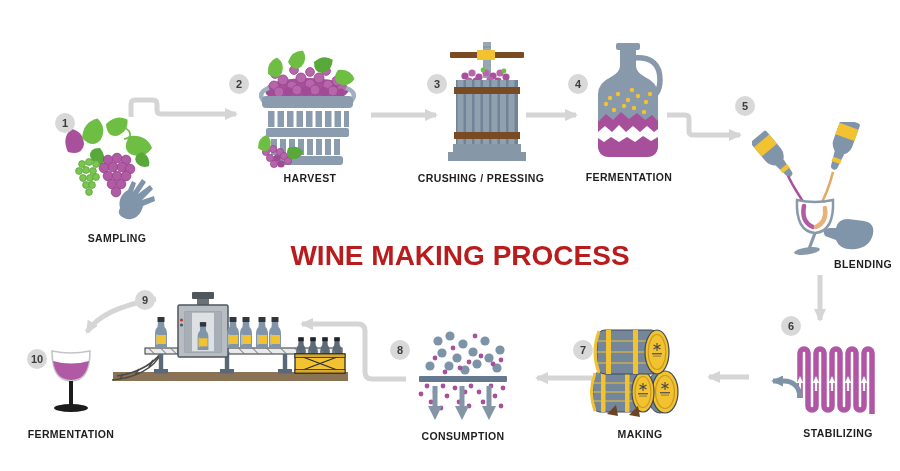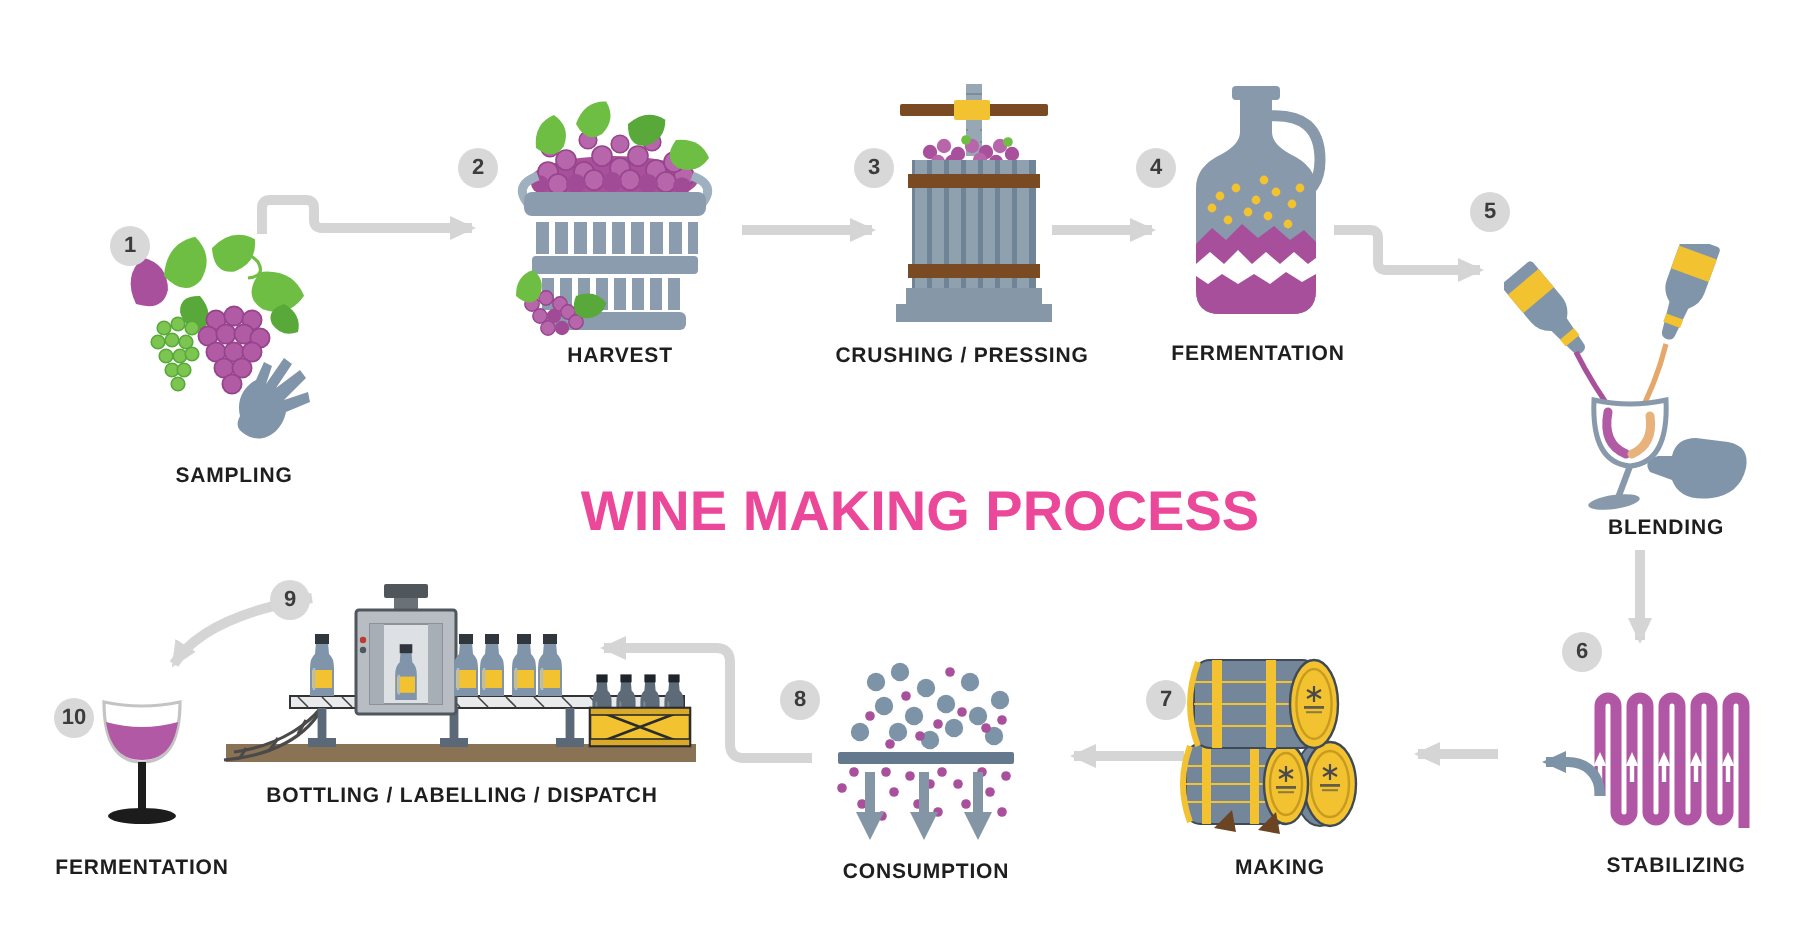--- a/index.html
+++ b/index.html
@@ -6,21 +6,21 @@
   .canvas{position:relative;width:900px;height:471px;background:#ffffff;overflow:hidden;
           font-family:"Liberation Sans",sans-serif;}
   .arrows-layer{position:absolute;left:0;top:0;z-index:1;}
   svg.icon{position:absolute;z-index:2;}
   .badge{position:absolute;z-index:3;width:20px;height:20px;border-radius:50%;
          background:#d8d8d8;color:#3c3c3c;font-size:11px;font-weight:bold;
          display:flex;align-items:center;justify-content:center;line-height:1;}
   .step-label{position:absolute;z-index:3;transform:translateX(-50%);font-weight:bold;
               font-size:10.5px;letter-spacing:0.4px;color:#1e1e1e;white-space:nowrap;}
   .title{position:absolute;z-index:3;transform:translateX(-50%);font-size:28px;
-         font-weight:bold;color:#ec4899;white-space:nowrap;letter-spacing:0px;}
+         font-weight:bold;color:#b91c1c;white-space:nowrap;letter-spacing:0px;}
 </style>
 </head>
 <body>
 
 <div class="canvas">
 
   <svg class="arrows-layer" width="900" height="471" viewBox="0 0 900 471">
     <defs>
       <marker id="ah" markerUnits="userSpaceOnUse" markerWidth="14" markerHeight="12" refX="11" refY="6" orient="auto">
           <path d="M0,0 L13,6 L0,12 Z" fill="#d5d5d5"></path>
@@ -269,21 +269,21 @@
     <path d="M36,54 Q44,70 57,88" stroke="#a9509c" stroke-width="2.6" fill="none"></path>
     <path d="M81,50 Q76,70 66,88" stroke="#e5a86a" stroke-width="2.6" fill="none"></path>
     <path fill="#8095aa" d="M84,106 Q86,97 96,97 L112,99 Q123,101 121,112 Q118,125 104,127 Q88,129 84,118 L73,114 Q69,108 77,106 Z"></path>
     <path d="M63,111 L57,127" stroke="#8799aa" stroke-width="3.2"></path>
     <ellipse cx="55" cy="129" rx="13" ry="3.5" fill="#8799aa" transform="rotate(-8 55 129)"></ellipse>
     <path fill="#ffffff" stroke="#8799aa" stroke-width="2.5" d="M45,78 C44,100 51,110 63,111 C75,110 82,100 81,78 Q63,82 45,78 Z"></path>
     <path d="M52,84 Q49,100 61,105" stroke="#b15ba5" stroke-width="4.5" fill="none" stroke-linecap="round"></path>
     <path d="M73,86 Q75,100 64,105" stroke="#e8b27d" stroke-width="4.5" fill="none" stroke-linecap="round"></path>
   </svg>
   <div class="badge" style="left:735px;top:96px">5</div>
-  <div class="step-label" style="left:833px;top:258px">BLENDING</div>
+  <div class="step-label" style="left:863px;top:258px">BLENDING</div>
 
   <svg class="icon" style="left:756px;top:336px" width="128" height="92" viewBox="0 0 128 92">
     <defs>
       <marker id="ahb" markerUnits="userSpaceOnUse" markerWidth="13" markerHeight="11" refX="10" refY="5.5" orient="auto">
         <path d="M0,0 L12,5.5 L0,11 Z" fill="#7d93a8"></path>
       </marker>
     </defs>
     <path fill="none" stroke="#b156a4" stroke-width="5.5" d="M44,62 V17 A4,4 0 0 1 52,17 V70 A4,4 0 0 0 60,70 V17 A4,4 0 0 1 68,17 V70 A4,4 0 0 0 76,70 V17 A4,4 0 0 1 84,17 V70 A4,4 0 0 0 92,70 V17 A4,4 0 0 1 100,17 V70 A4,4 0 0 0 108,70 V17 A4,4 0 0 1 116,17 V78"></path>
     <g fill="#ffffff">
       <polygon points="40.8,47 44,40 47.2,47"></polygon>
@@ -467,21 +467,20 @@
       <use href="#dbot" transform="translate(208,72) scale(0.8)"></use>
       <use href="#dbot" transform="translate(220,72) scale(0.8)"></use>
       <use href="#dbot" transform="translate(232,72) scale(0.8)"></use>
       <rect x="190" y="64" width="50" height="19" fill="#f2c231" stroke="#2c2c2c" stroke-width="1.3"></rect>
       <path d="M190,64 L240,83 M240,64 L190,83" stroke="#2c2c2c" stroke-width="1.3"></path>
       <rect x="190" y="64" width="50" height="3.5" fill="#d9a92a" stroke="#2c2c2c" stroke-width="0.8"></rect>
       <rect x="190" y="79.5" width="50" height="3.5" fill="#d9a92a" stroke="#2c2c2c" stroke-width="0.8"></rect>
     </g>
   </svg>
   <div class="badge" style="left:135px;top:290px">9</div>
-  <div class="step-label" style="left:231px;top:392px">BOTTLING / LABELLING / DISPATCH</div>
 
   <svg class="icon" style="left:44px;top:348px" width="55" height="80" viewBox="0 0 55 80">
     <path fill="#ffffff" stroke="#c4c4c4" stroke-width="1.6" d="M8,3 C8,24 15,33 27,33 C39,33 46,24 46,3 Q27,7 8,3 Z"></path>
     <path fill="#b259a5" d="M9,13 C11,26 17,32 27,32 C37,32 43,26 45,13 Q27,18 9,13 Z"></path>
     <rect x="25" y="33" width="4" height="25" fill="#1c1c1c"></rect>
     <ellipse cx="27" cy="60" rx="17" ry="4" fill="#1c1c1c"></ellipse>
   </svg>
   <div class="badge" style="left:27px;top:349px">10</div>
   <div class="step-label" style="left:71px;top:428px">FERMENTATION</div>
 

